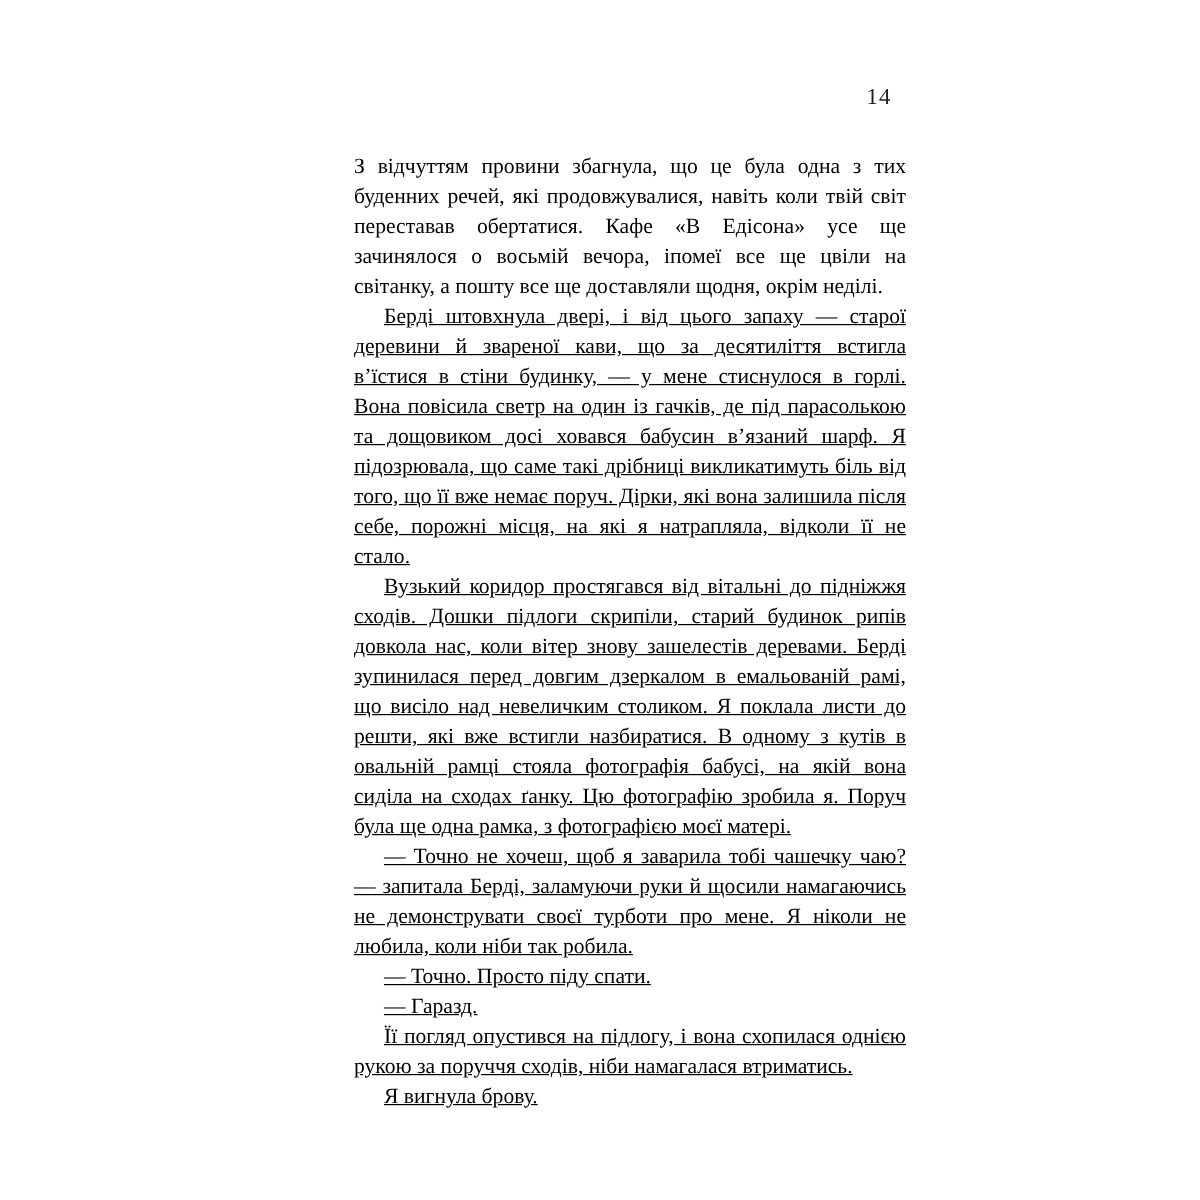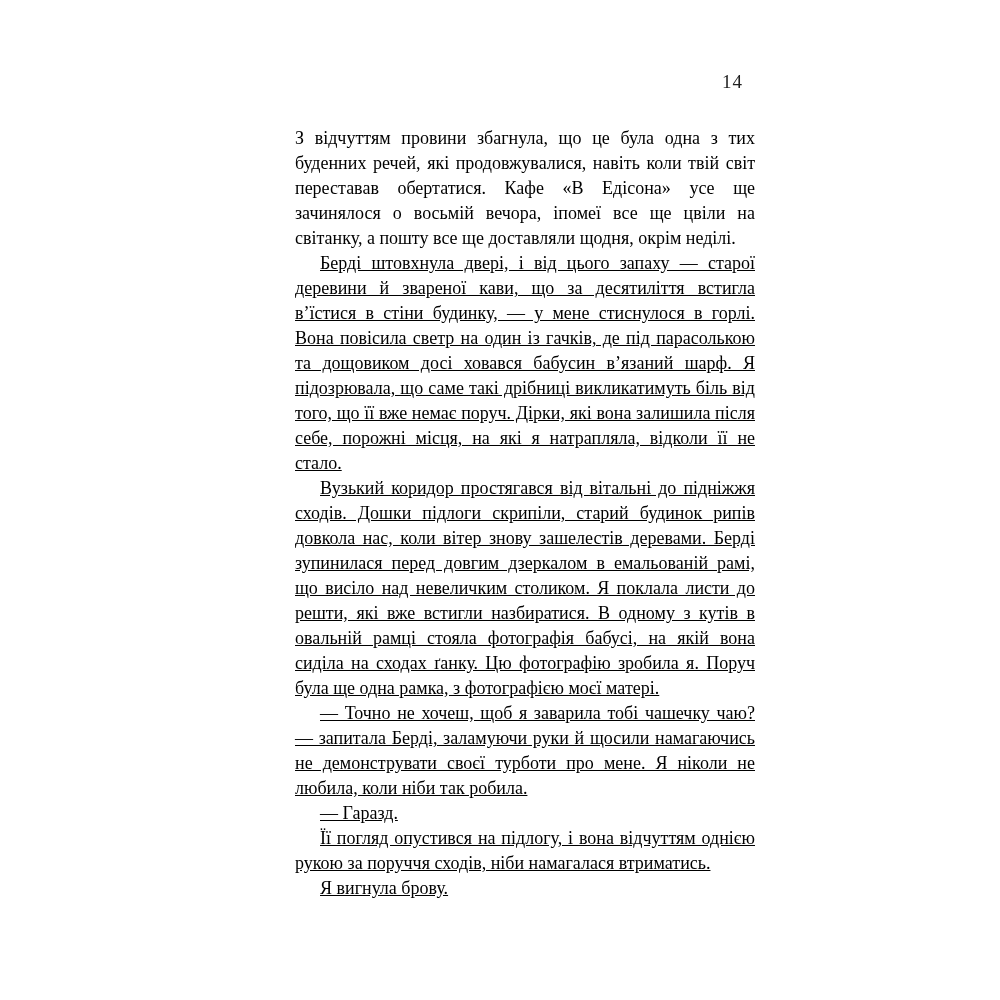--- a/index.html
+++ b/index.html
@@ -54,17 +54,18 @@
 </head>
 <body>
 
 <div class="book-page">
   <div class="page-number">14</div>
   <div class="text-column">
       <p class="para">З відчуттям провини збагнула, що це була одна з тих буденних речей, які продовжувалися, навіть коли твій світ переставав обертатися. Кафе «В Едісона» усе ще зачинялося о восьмій вечора, іпомеї все ще цвіли на світанку, а пошту все ще доставляли щодня, окрім неділі.</p>
       <p class="para indent">Берді штовхнула двері, і від цього запаху — старої деревини й звареної кави, що за десятиліття встигла в’їстися в стіни будинку, — у мене стиснулося в горлі. Вона повісила светр на один із гачків, де під парасолькою та дощовиком досі ховався бабусин в’язаний шарф. Я підозрювала, що саме такі дрібниці викликатимуть біль від того, що її вже немає поруч. Дірки, які вона залишила після себе, порожні місця, на які я натрапляла, відколи її не стало.</p>
       <p class="para indent">Вузький коридор простягався від вітальні до підніжжя сходів. Дошки підлоги скрипіли, старий будинок рипів довкола нас, коли вітер знову зашелестів деревами. Берді зупинилася перед довгим дзеркалом в емальованій рамі, що висіло над невеличким столиком. Я поклала листи до решти, які вже встигли назбиратися. В одному з кутів в овальній рамці стояла фотографія бабусі, на якій вона сиділа на сходах ґанку. Цю фотографію зробила я. Поруч була ще одна рамка, з фотографією моєї матері.</p>
       <p class="para indent">— Точно не хочеш, щоб я заварила тобі чашечку чаю? — запитала Берді, заламуючи руки й щосили намагаючись не демонструвати своєї турботи про мене. Я ніколи не любила, коли ніби так робила.</p>
+      <p class="para indent">— Точно. Просто піду спати.</p>
       <p class="para indent">— Гаразд.</p>
-      <p class="para indent">Її погляд опустився на підлогу, і вона відчуттям однією рукою за поруччя сходів, ніби намагалася втриматись.</p>
+      <p class="para indent">Її погляд опустився на підлогу, і вона схопилася однією рукою за поруччя сходів, ніби намагалася втриматись.</p>
       <p class="para indent">Я вигнула брову.</p>
     </div>
 </div>
 
 </body></html>

